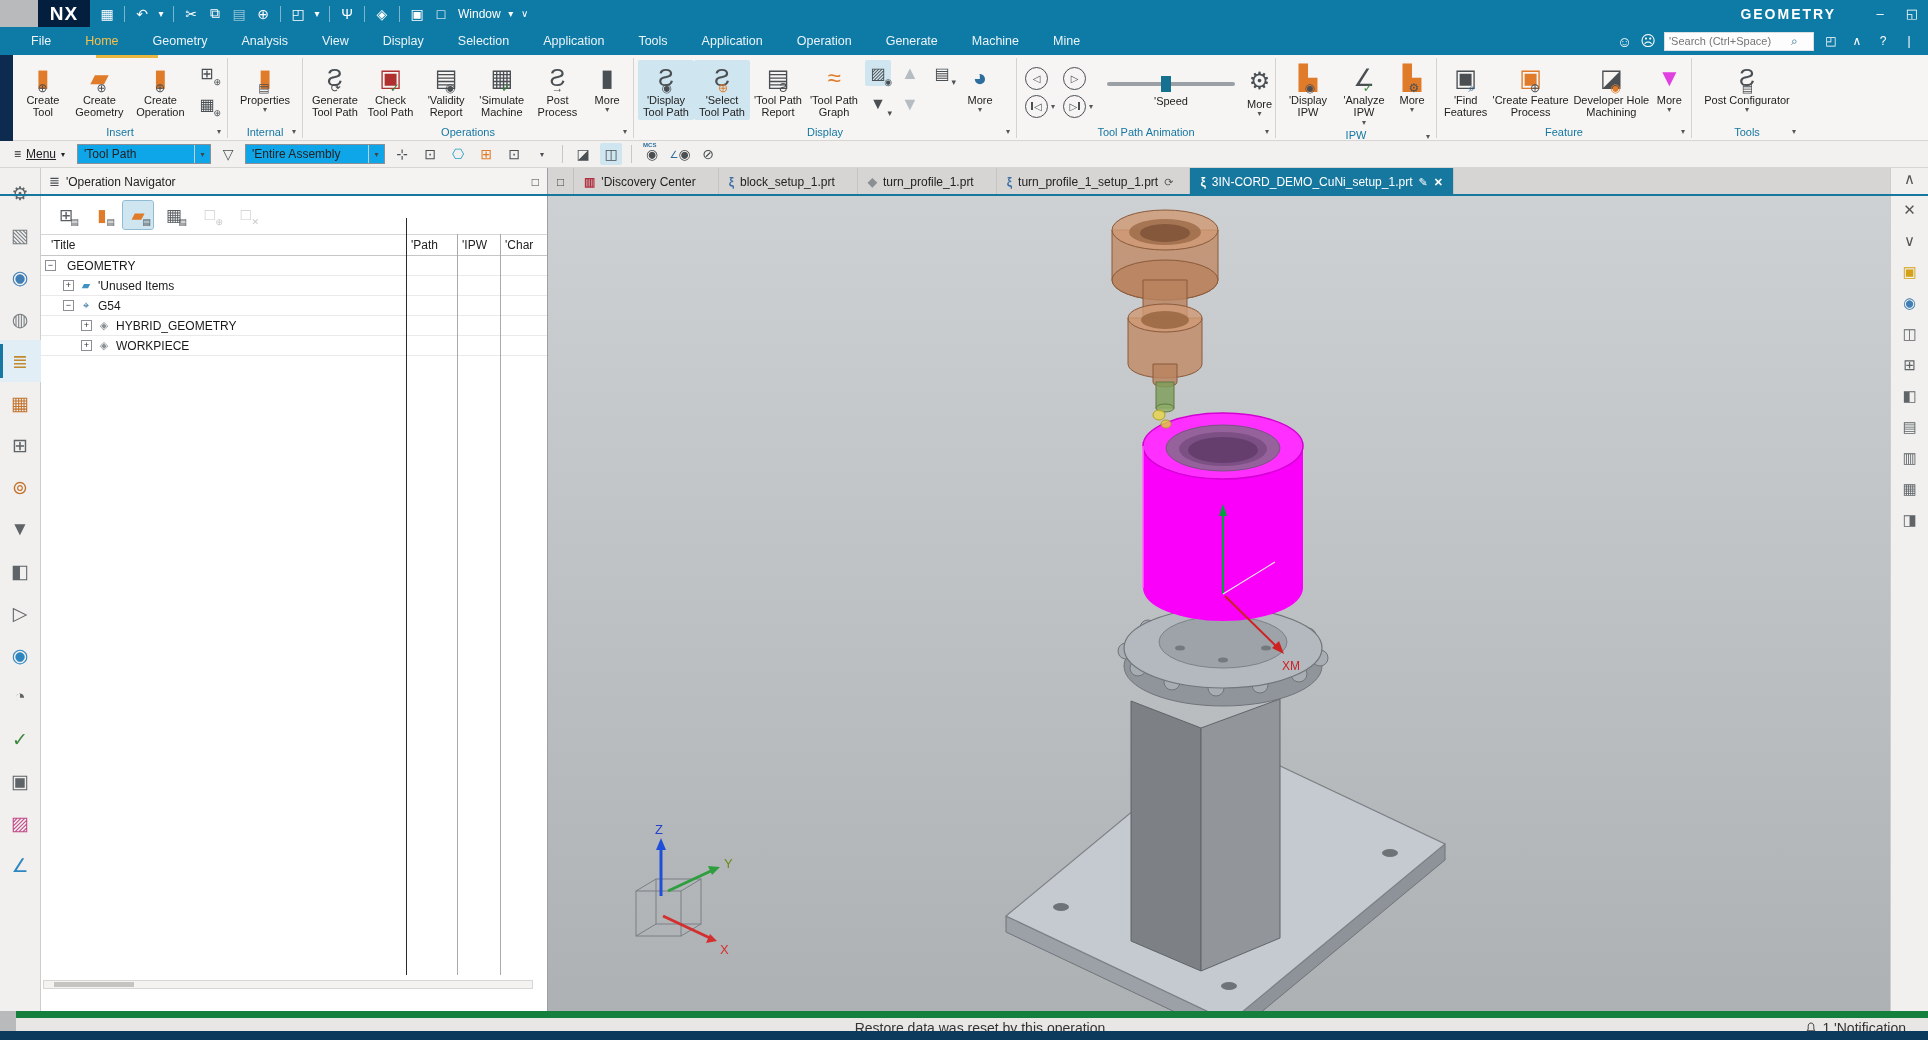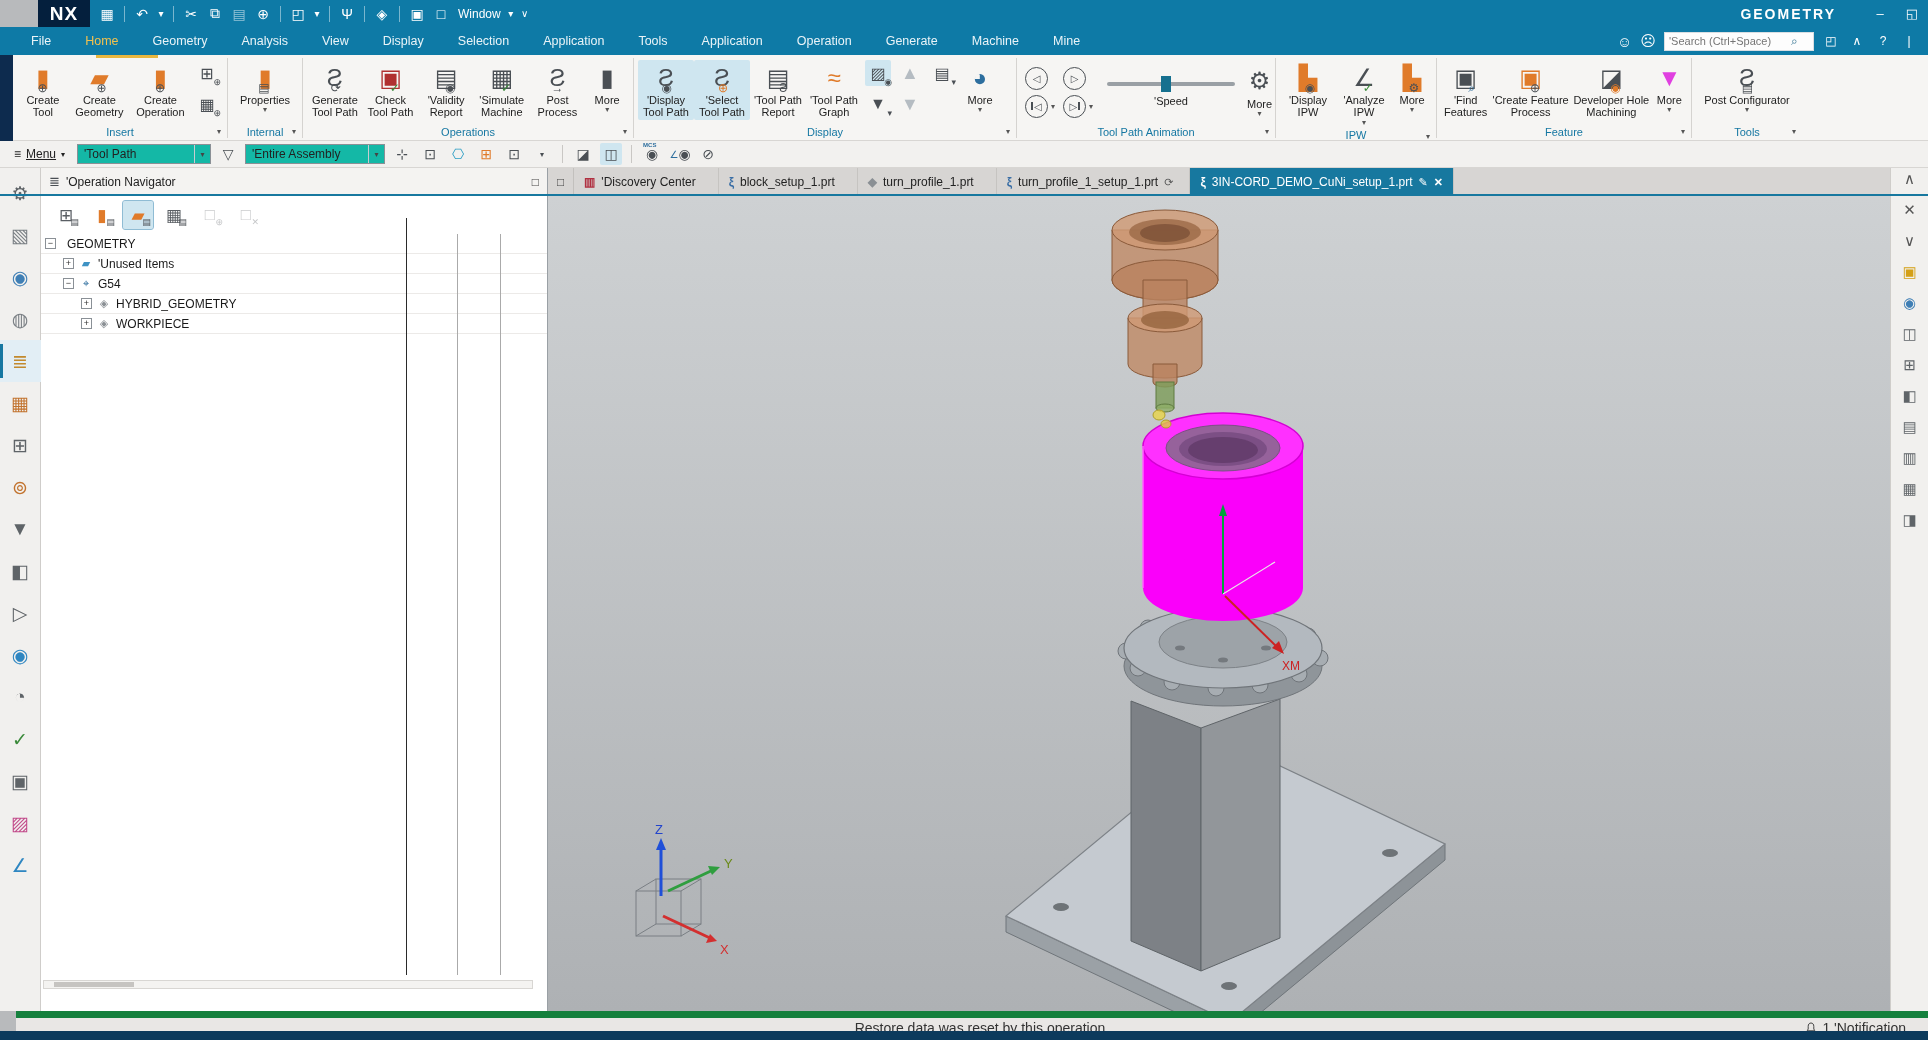--- a/index.html
+++ b/index.html
@@ -58,21 +58,21 @@
   .pbtn .bar { width:1.5px; height:8px; background:#4a4f54; }
   .tinycaret { font-size:8px; color:#555; }
   .anim-slider { display:flex; flex-direction:column; align-items:center; justify-content:center; padding:4px 10px 0 10px; gap:9px; }
   .track { width:128px; height:4px; background:#9aa0a5; border-radius:2px; position:relative; }
   .thumb { position:absolute; left:54px; top:-6px; width:10px; height:16px; background:#16708f; }
   .slbl { font-size:11px; color:#222; }
 
   
   .quickbar { position:absolute; left:0; top:141px; width:1928px; height:27px; background:#f2f1ef; border-bottom:1px solid #d8d6d3; display:flex; align-items:center; gap:6px; padding-left:8px; font-size:12px; color:#222; }
   .menu-btn { display:flex; align-items:center; gap:5px; padding:2px 6px; }
-  .combo { display:flex; align-items:center; height:20px; background:#14b8a6; border:1px solid #8a9096; }
+  .combo { display:flex; align-items:center; height:20px; background:#0ea5e9; border:1px solid #8a9096; }
   .combo .cval { padding:0 6px; font-size:12px; color:#222; flex:1; }
   .combo .cdd { width:16px; height:100%; display:flex; align-items:center; justify-content:center; font-size:8px; color:#444; border-left:1px solid #c8ccd0; }
   .qico { min-width:22px; height:22px; display:flex; align-items:center; justify-content:center; font-size:14px; color:#4a4f54; border-radius:2px; position:relative; }
   .qico.active { background:#cfe6f0; }
   .qico .mcs { position:absolute; top:-1px; left:2px; font-size:6px; letter-spacing:0; color:#2d6e9e; font-weight:bold; }
   .vsep { width:1px; height:18px; background:#c9c7c4; margin:0 3px; }
 
   
   .leftrail { position:absolute; left:0; top:168px; width:41px; height:843px; background:#f1f0ee; border-right:1px solid #cfcdca; display:flex; flex-direction:column; align-items:center; padding-top:4px; }
   .railitem { width:41px; height:42px; display:flex; align-items:center; justify-content:center; font-size:19px; position:relative; }
@@ -703,20 +703,26 @@
       </span>
     <span class="onb disabled">
         <span>□</span>
         <span class="sub gc">⊕</span>
       </span>
     <span class="onb disabled">
         <span>□</span>
         <span class="sub gc">✕</span>
       </span>
   </div>
+  <div class="colheader">
+    <span class="cl" style="left:10px">'Title</span>
+    <span class="cl" style="left:370px">'Path</span>
+    <span class="cl" style="left:421px">'IPW</span>
+    <span class="cl" style="left:464px">'Char</span>
+  </div>
   <div class="ongrid">
 
       <div class="trow">
         <span class="toggle" style="margin-left: 4px;">−</span>
         <span class="trico none"></span>
         <span>GEOMETRY</span>
       </div>
 
       <div class="trow">
         <span class="toggle" style="margin-left: 22px;">+</span>

